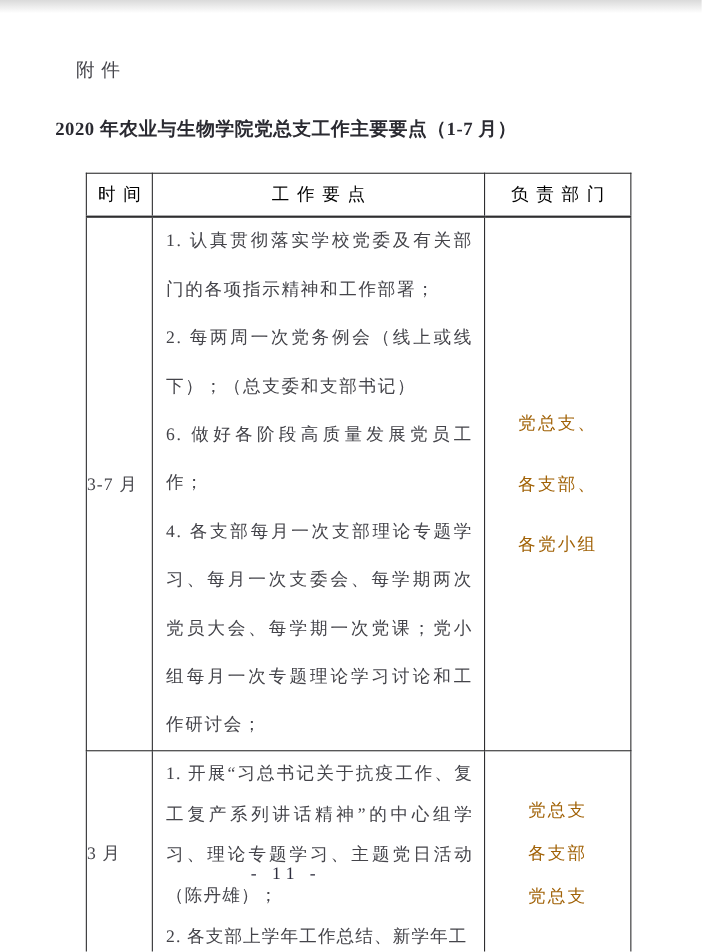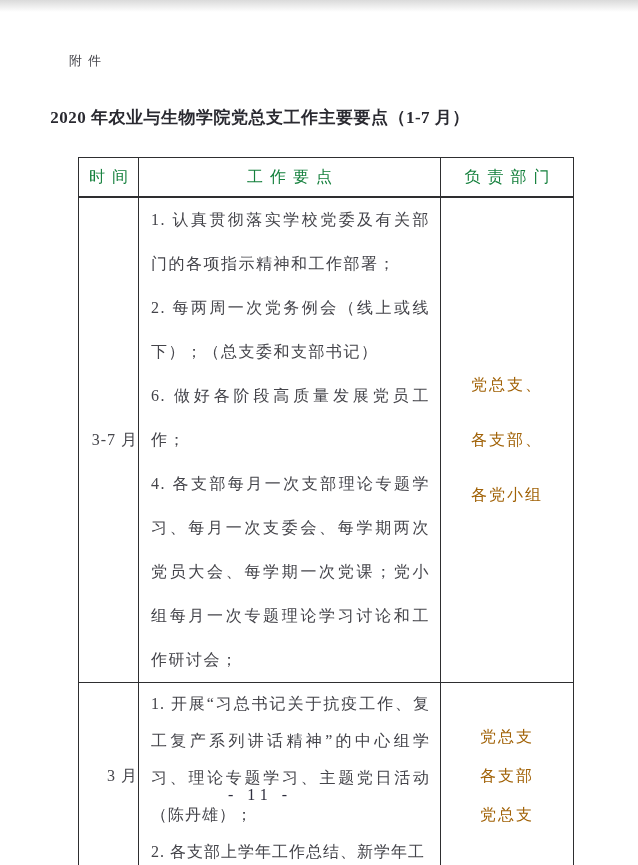--- a/index.html
+++ b/index.html
@@ -10,46 +10,46 @@
     color: #3f3f46;
     position: relative;
     overflow: hidden;
   }
   .scan-edge-top {
     position: absolute; top: 0; left: 0; width: 638px; height: 12px;
     background: linear-gradient(#dadada, #ffffff);
   }
   .attachment-label {
     position: absolute; left: 69px; top: 52px;
-    font-size: 13px; letter-spacing: 6px; color: #46464c;
+    font-size: 17px; letter-spacing: 6px; color: #46464c;
   }
   .doc-title {
     position: absolute; left: 0; top: 106px; width: 520px;
     text-align: center; font-weight: bold; font-size: 17px;
     color: #2a2a31; letter-spacing: 0.5px;
   }
   table.work-table {
     position: absolute; left: 78px; top: 157px;
     width: 495px; border-collapse: collapse; table-layout: fixed;
     font-size: 16px;
   }
   .work-table th, .work-table td {
     border: 1.5px solid #2e2e30;
     padding: 0;
   }
   .work-table thead th {
     height: 38px; font-weight: normal; font-size: 16px;
-    letter-spacing: 7px; text-indent: 7px; color: #15803d;
+    letter-spacing: 7px; text-indent: 7px; color: #000000;
     border-bottom-width: 2px;
   }
   .col-time  { width: 60px; }
   .col-point { width: 302px; }
   .col-dept  { width: 133px; }
   td.time-cell {
-    text-align: right; vertical-align: middle;
+    text-align: left; vertical-align: middle;
     letter-spacing: 1px; color: #46464c; white-space: nowrap;
   }
   td.points-cell {
     vertical-align: top; padding: 0 10px 0 12px;
     text-align: justify; color: #44444a;
   }
   td.points-cell p {
     margin: 0; letter-spacing: 1.5px;
   }
   tr.row-1 td { height: 391px; }

